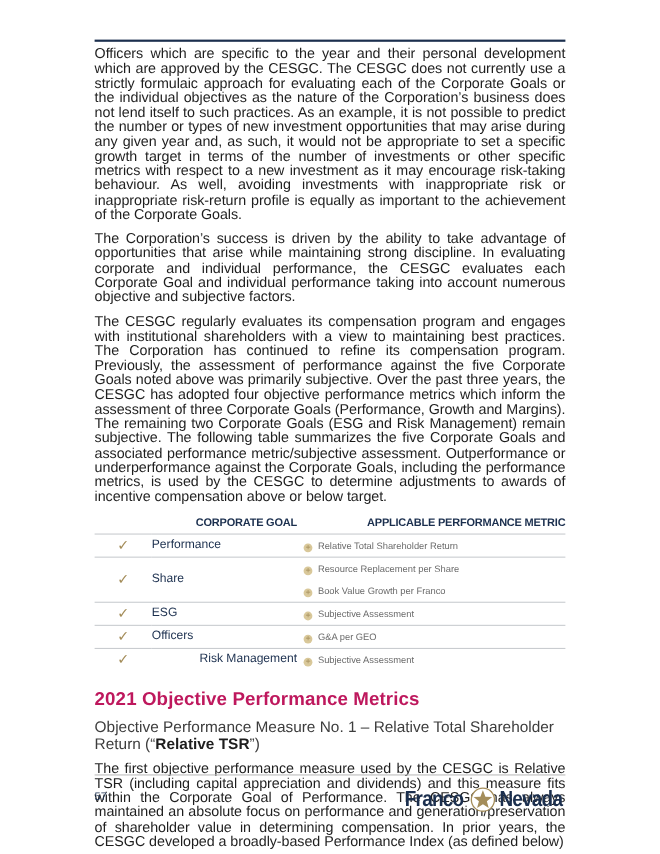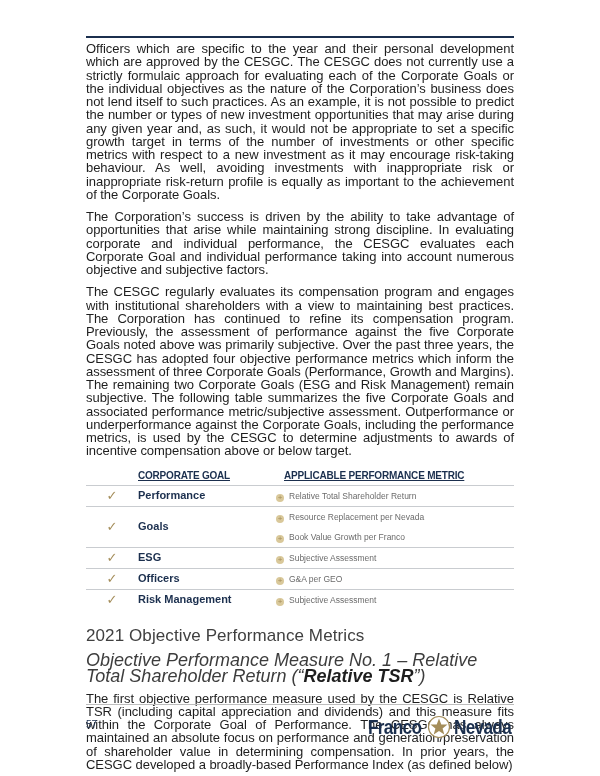--- a/index.html
+++ b/index.html
@@ -3,31 +3,31 @@
 <meta charset="utf-8">
 <style>
   html, body { margin: 0; padding: 0; background: #ffffff; }
   body { width: 600px; height: 776px; position: relative; overflow: hidden;
          font-family: "Liberation Sans", sans-serif; color: #1e1e1e; }
   .top-rule { position: absolute; left: 86px; top: 36px; width: 428px; height: 2px; background: #1b2f4e; }
   .content { position: absolute; left: 86px; top: 42px; width: 428px; }
   p.body { margin: 0 0 9px 0; font-size: 13px; line-height: 13.25px; text-align: justify; letter-spacing: -0.05px; }
   table.goals { width: 428px; border-collapse: collapse; margin-top: 10px; }
   table.goals th { font-family: "Liberation Sans", sans-serif; font-size: 10px; font-weight: bold; color: #1b2f4e;
-                   text-transform: uppercase; padding: 2px 0 4px 0; text-align: left; letter-spacing: -0.2px; text-decoration: underline; }
+                   text-transform: uppercase; padding: 2px 0 4px 0; text-align: right; letter-spacing: -0.2px; }
   table.goals tr.row td { border-top: 1.5px solid #c9ccd0; }
   table.goals tr.row:last-child td { border-bottom: none; }
   td.check { width: 50px; text-align: center; color: #a48d5a; font-size: 13px; vertical-align: middle; }
-  td.goal { width: 132px; font-size: 11px; font-weight: bold; color: #1b2f4e; vertical-align: middle; line-height: 13px; padding: 3px 0; }
+  td.goal { width: 132px; font-size: 11px; font-weight: normal; color: #1b2f4e; vertical-align: middle; line-height: 13px; padding: 3px 0; }
   td.metric { vertical-align: middle; padding: 0; }
   .metric-item { font-size: 8.5px; color: #6b6b6b; line-height: 12px; padding: 4px 0 4px 6px; }
   .metric-item .bullet { display: inline-block; width: 8px; height: 8px; border-radius: 50%; background: #d9c89a;
                          color: #a48d5a; font-size: 8px; line-height: 8px; text-align: center; margin-right: 5px; vertical-align: -1px; }
-  .h-section { margin: 16px 0 0 0; font-size: 17px; color: #404040; font-weight: normal; letter-spacing: 0.1px; }
-  .h-sub { margin: 6px 0 8px 0; font-size: 18px; color: #3d3d3d; font-weight: normal; line-height: 16px; font-style: italic; }
+  .h-section { margin: 16px 0 0 0; font-size: 17px; color: #be185d; font-weight: bold; letter-spacing: 0.1px; }
+  .h-sub { margin: 6px 0 8px 0; font-size: 14px; color: #3d3d3d; font-weight: normal; line-height: 16px; }
   .h-sub b { color: #1e1e1e; font-weight: bold; }
   .bottom-rule { position: absolute; left: 86px; top: 704px; width: 428px; height: 1px; background: #bdbdbd; }
   .page-num { position: absolute; left: 86px; top: 719px; font-size: 10px; font-weight: normal; color: #1b2f4e; }
   .logo { position: absolute; left: 368px; top: 713px; height: 26px; display: flex; align-items: flex-end; gap: 3px; }
   .logo .word { font-size: 20px; font-weight: bold; color: #1b2f4e; letter-spacing: -0.8px; transform: scaleX(0.86); transform-origin: left center; }
   .logo .word.right { transform-origin: left center; }
   .logo svg { display: block; }
 </style>
 </head>
 <body>
@@ -50,43 +50,43 @@
     <tbody id="goal-rows">
         <tr class="row">
           <td class="check">✓</td>
           <td class="goal">Performance</td>
           <td class="metric">
             <div class="metric-item"><span class="bullet">+</span><span>Relative Total Shareholder Return</span></div>
           </td>
         </tr>
         <tr class="row">
           <td class="check">✓</td>
-          <td class="goal">Goals</td>
+          <td class="goal">Share</td>
           <td class="metric">
-            <div class="metric-item"><span class="bullet">+</span><span>Resource Replacement per Nevada</span></div>
+            <div class="metric-item"><span class="bullet">+</span><span>Resource Replacement per Share</span></div>
             <div class="metric-item"><span class="bullet">+</span><span>Book Value Growth per Franco</span></div>
           </td>
         </tr>
         <tr class="row">
           <td class="check">✓</td>
           <td class="goal">ESG</td>
           <td class="metric">
             <div class="metric-item"><span class="bullet">+</span><span>Subjective Assessment</span></div>
           </td>
         </tr>
         <tr class="row">
           <td class="check">✓</td>
           <td class="goal">Officers</td>
           <td class="metric">
             <div class="metric-item"><span class="bullet">+</span><span>G&amp;A per GEO</span></div>
           </td>
         </tr>
         <tr class="row">
           <td class="check">✓</td>
-          <td class="goal" style="white-space: normal; max-width: 70px;">Risk Management</td>
+          <td class="goal" style="white-space: normal; max-width: 70px; text-align: right;">Risk Management</td>
           <td class="metric">
             <div class="metric-item"><span class="bullet">+</span><span>Subjective Assessment</span></div>
           </td>
         </tr>
       </tbody>
   </table>
 
   <h2 class="h-section">2021 Objective Performance Metrics</h2>
   <h3 class="h-sub"><span>Objective Performance Measure No. 1 – Relative Total Shareholder Return (“</span><b>Relative TSR</b><span>”)</span></h3>
   <p class="body">The first objective performance measure used by the CESGC is Relative TSR (including capital appreciation and dividends) and this measure fits within the Corporate Goal of Performance. The CESGC has always maintained an absolute focus on performance and generation/preservation of shareholder value in determining compensation. In prior years, the CESGC developed a broadly-based Performance Index (as defined below)</p>

